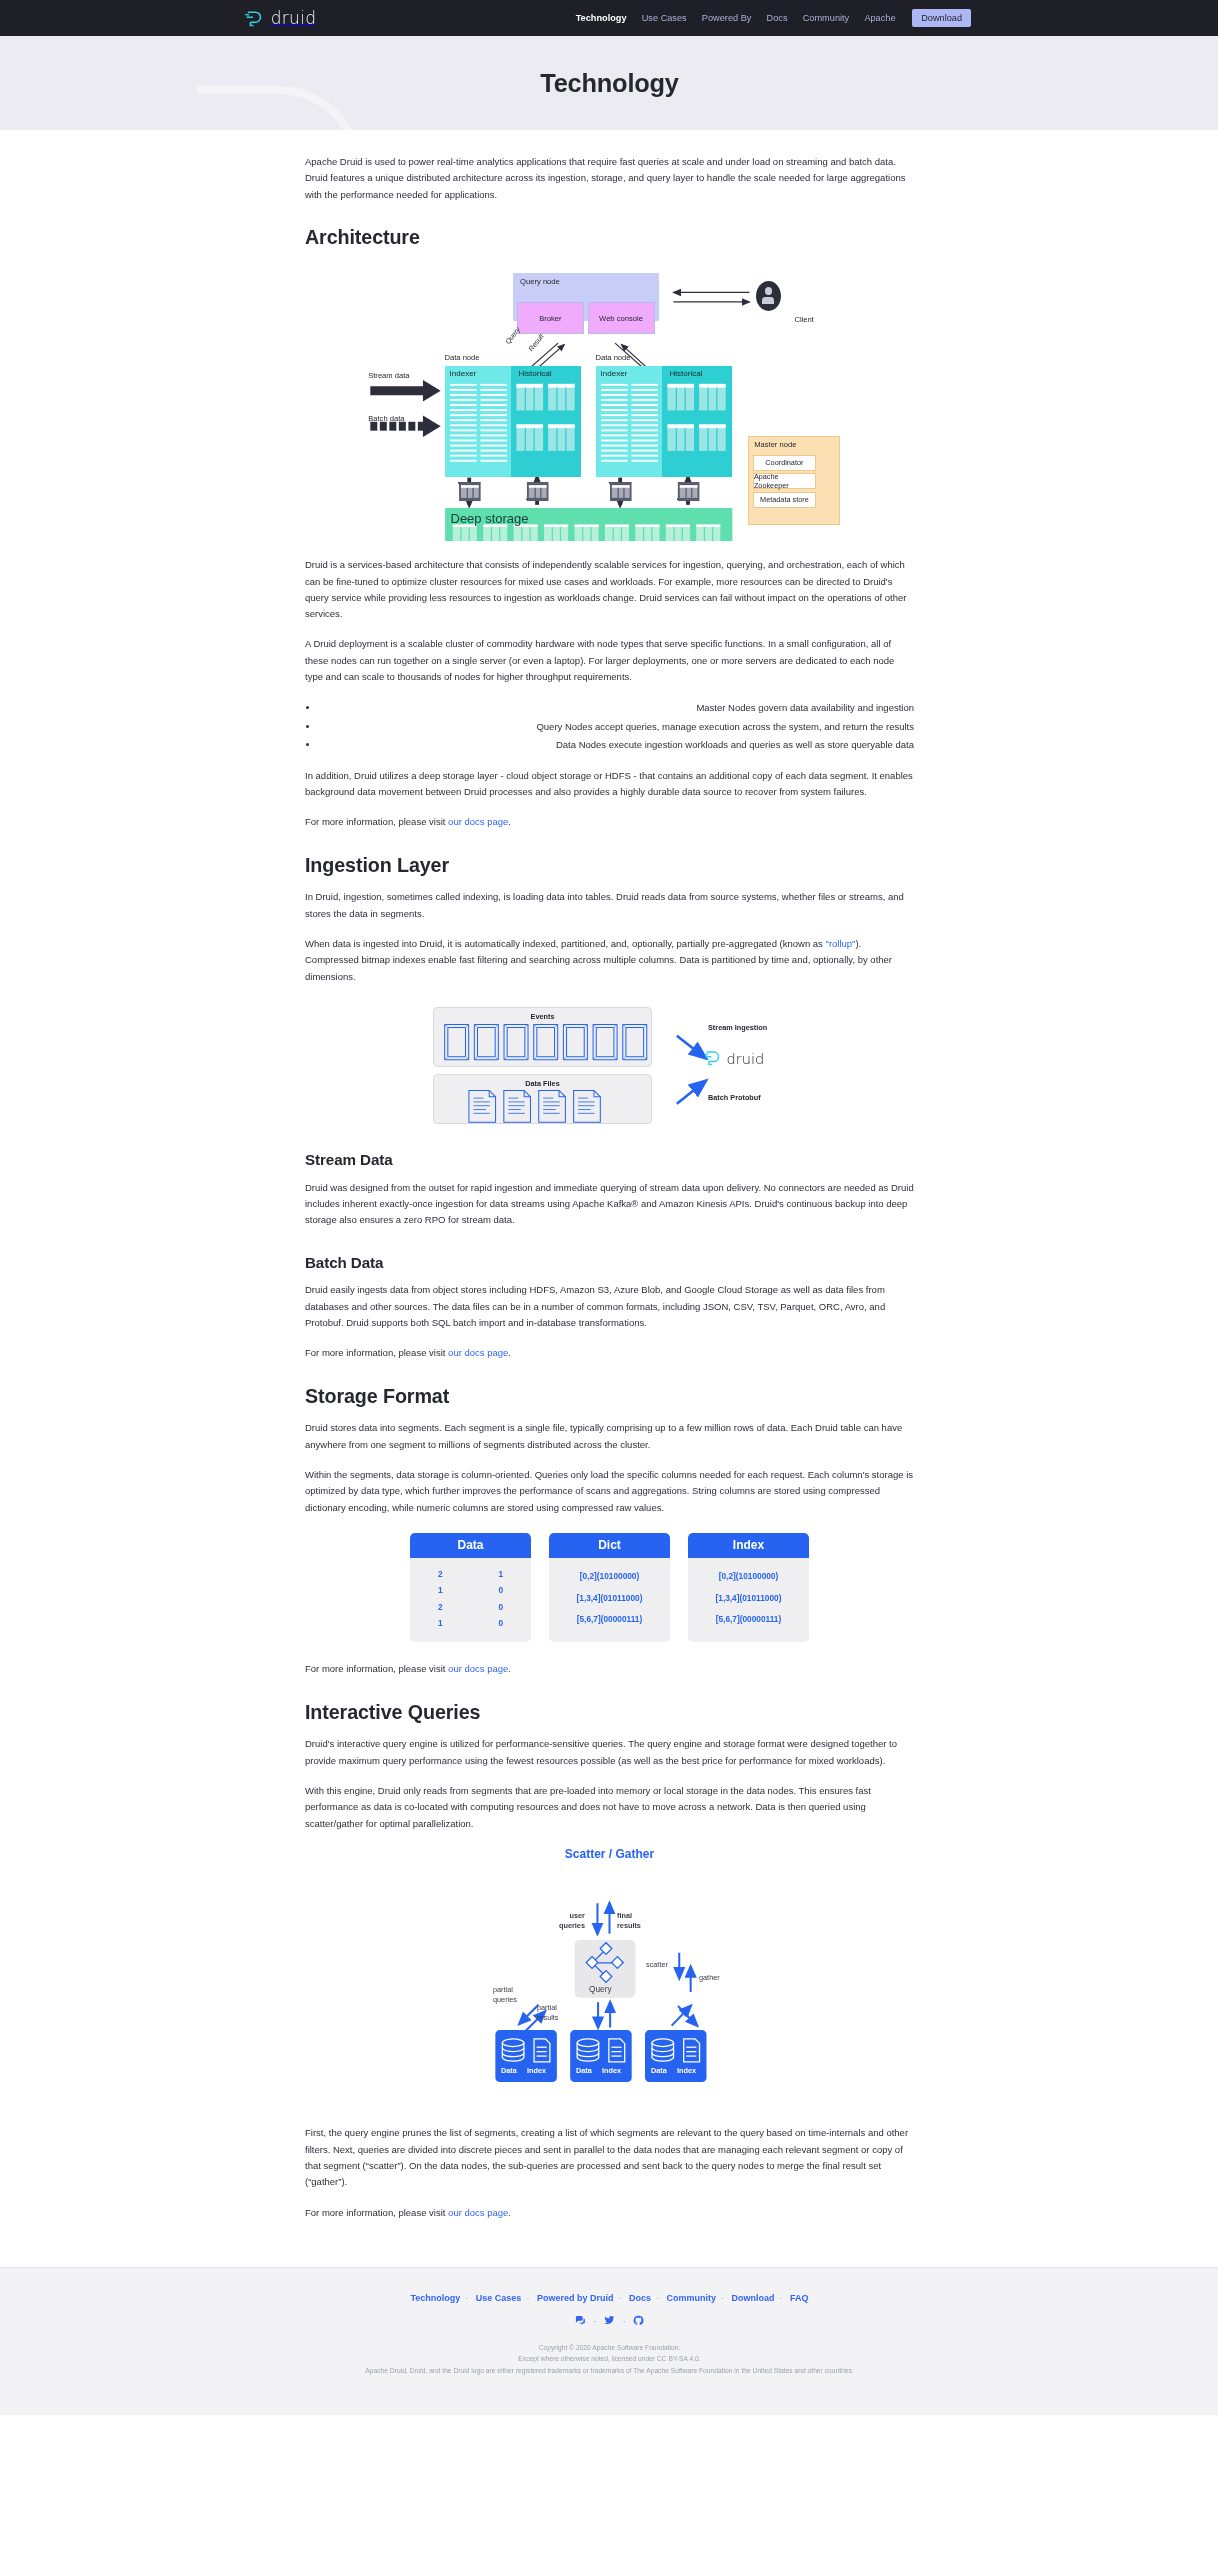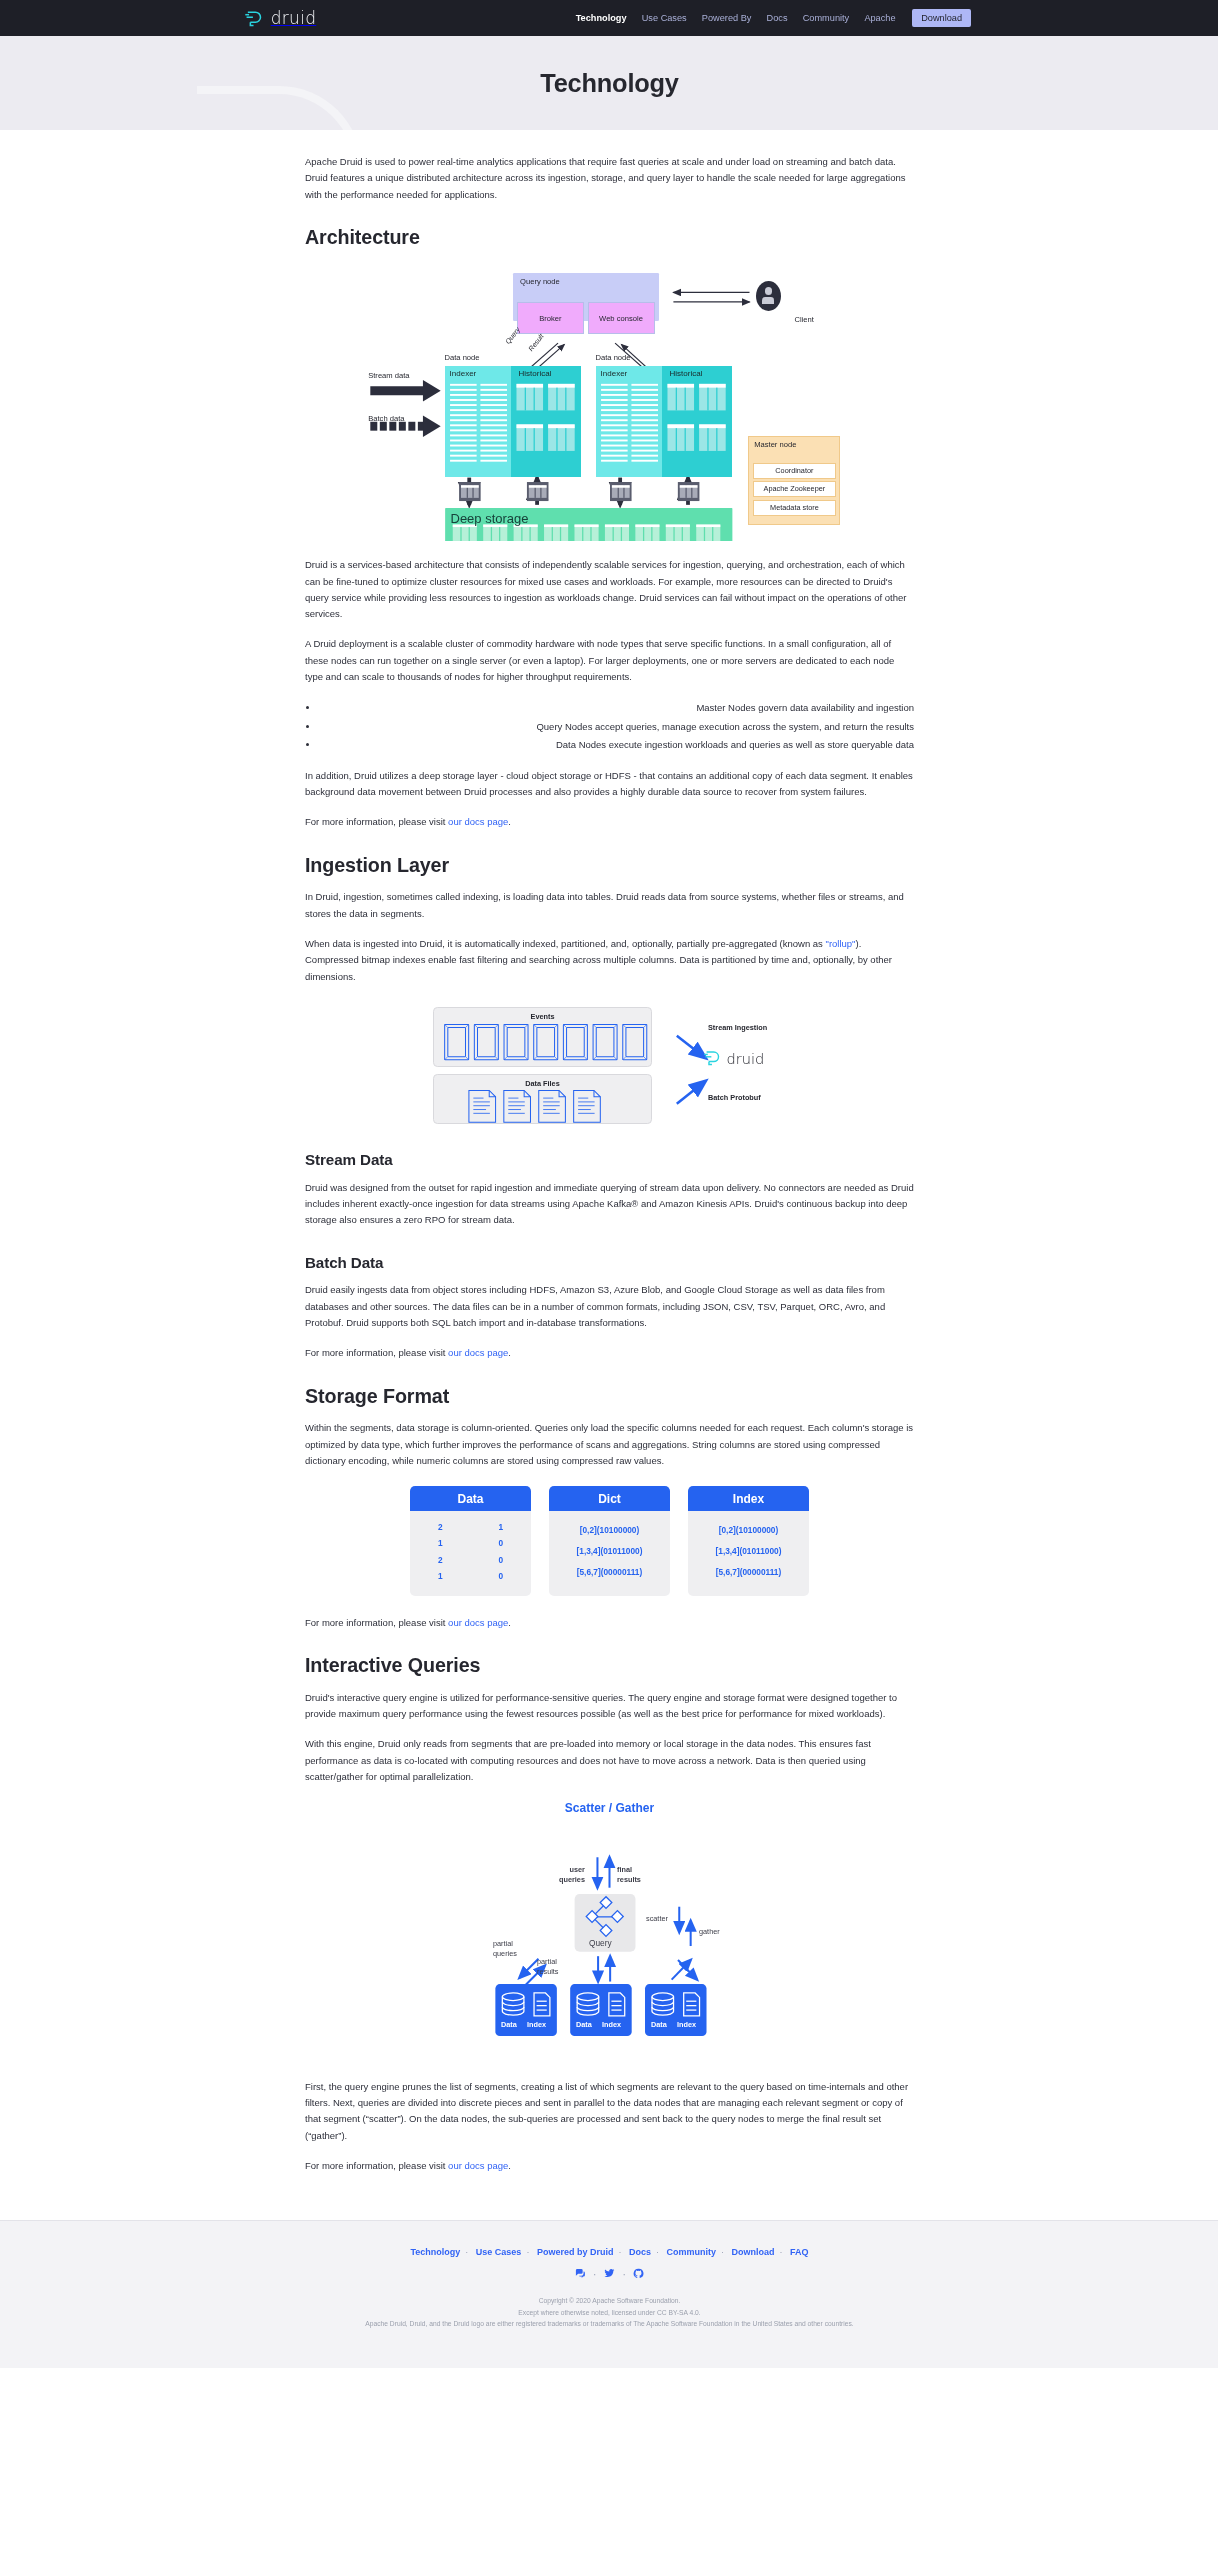--- a/index.html
+++ b/index.html
@@ -184,23 +184,23 @@
   .stream-label { position:absolute; left: 12.7px; top: 109px; font-size: 7.6px; }
   .batch-label { position:absolute; left: 12.7px; top: 152px; font-size: 7.6px; }
 
   .master-node {
     position: absolute; left: 392px; top: 174px;
     width: 92px; height: 89px;
     background: #fbe0b4; border: 0.6px solid #f0c98a;
   }
   .mn-title { position:absolute; left: 5.7px; top: 3.8px; font-size: 7.6px; }
   .mn-item {
-    position:absolute; left: 4.4px; width: 83px; height: 16.5px;
+    position:absolute; left: 4.4px; width: 63px; height: 16.5px;
     background:#fff; border:0.6px solid #f0c98a;
-    display:flex; align-items:center; justify-content:center; font-size: 7.3px; margin-top: 8px;
+    display:flex; align-items:center; justify-content:center; font-size: 7.3px;
   }
   .mn-1 { top: 18px; }
   .mn-2 { top: 36px; }
   .mn-3 { top: 55px; }
 
   
   .fig-ingest {
     position: relative; width: 381px; height: 127px;
     margin: 11.4px auto 15.2px auto;
   }
@@ -667,20 +667,21 @@
   </div>
 
   <h3 class="subsection">Stream Data</h3>
   <p class="body">Druid was designed from the outset for rapid ingestion and immediate querying of stream data upon delivery. No connectors are needed as Druid includes inherent exactly-once ingestion for data streams using Apache Kafka® and Amazon Kinesis APIs. Druid's continuous backup into deep storage also ensures a zero RPO for stream data.</p>
 
   <h3 class="subsection">Batch Data</h3>
   <p class="body">Druid easily ingests data from object stores including HDFS, Amazon S3, Azure Blob, and Google Cloud Storage as well as data files from databases and other sources. The data files can be in a number of common formats, including JSON, CSV, TSV, Parquet, ORC, Avro, and Protobuf. Druid supports both SQL batch import and in-database transformations.</p>
   <p class="body"><span>For more information, please visit </span><a class="link" href="#">our docs page</a><span>.</span></p>
 
   <h2 class="section">Storage Format</h2>
+  <p class="body">Druid stores data into segments. Each segment is a single file, typically comprising up to a few million rows of data. Each Druid table can have anywhere from one segment to millions of segments distributed across the cluster.</p>
   <p class="body">Within the segments, data storage is column-oriented. Queries only load the specific columns needed for each request. Each column's storage is optimized by data type, which further improves the performance of scans and aggregations. String columns are stored using compressed dictionary encoding, while numeric columns are stored using compressed raw values.</p>
 
   <div class="fig-storage">
     <div class="st-card">
       <div class="st-head">Data</div>
       <div class="st-body">
         <div class="st-row2">
           <span>2</span>
           <span>1</span>
         </div>

